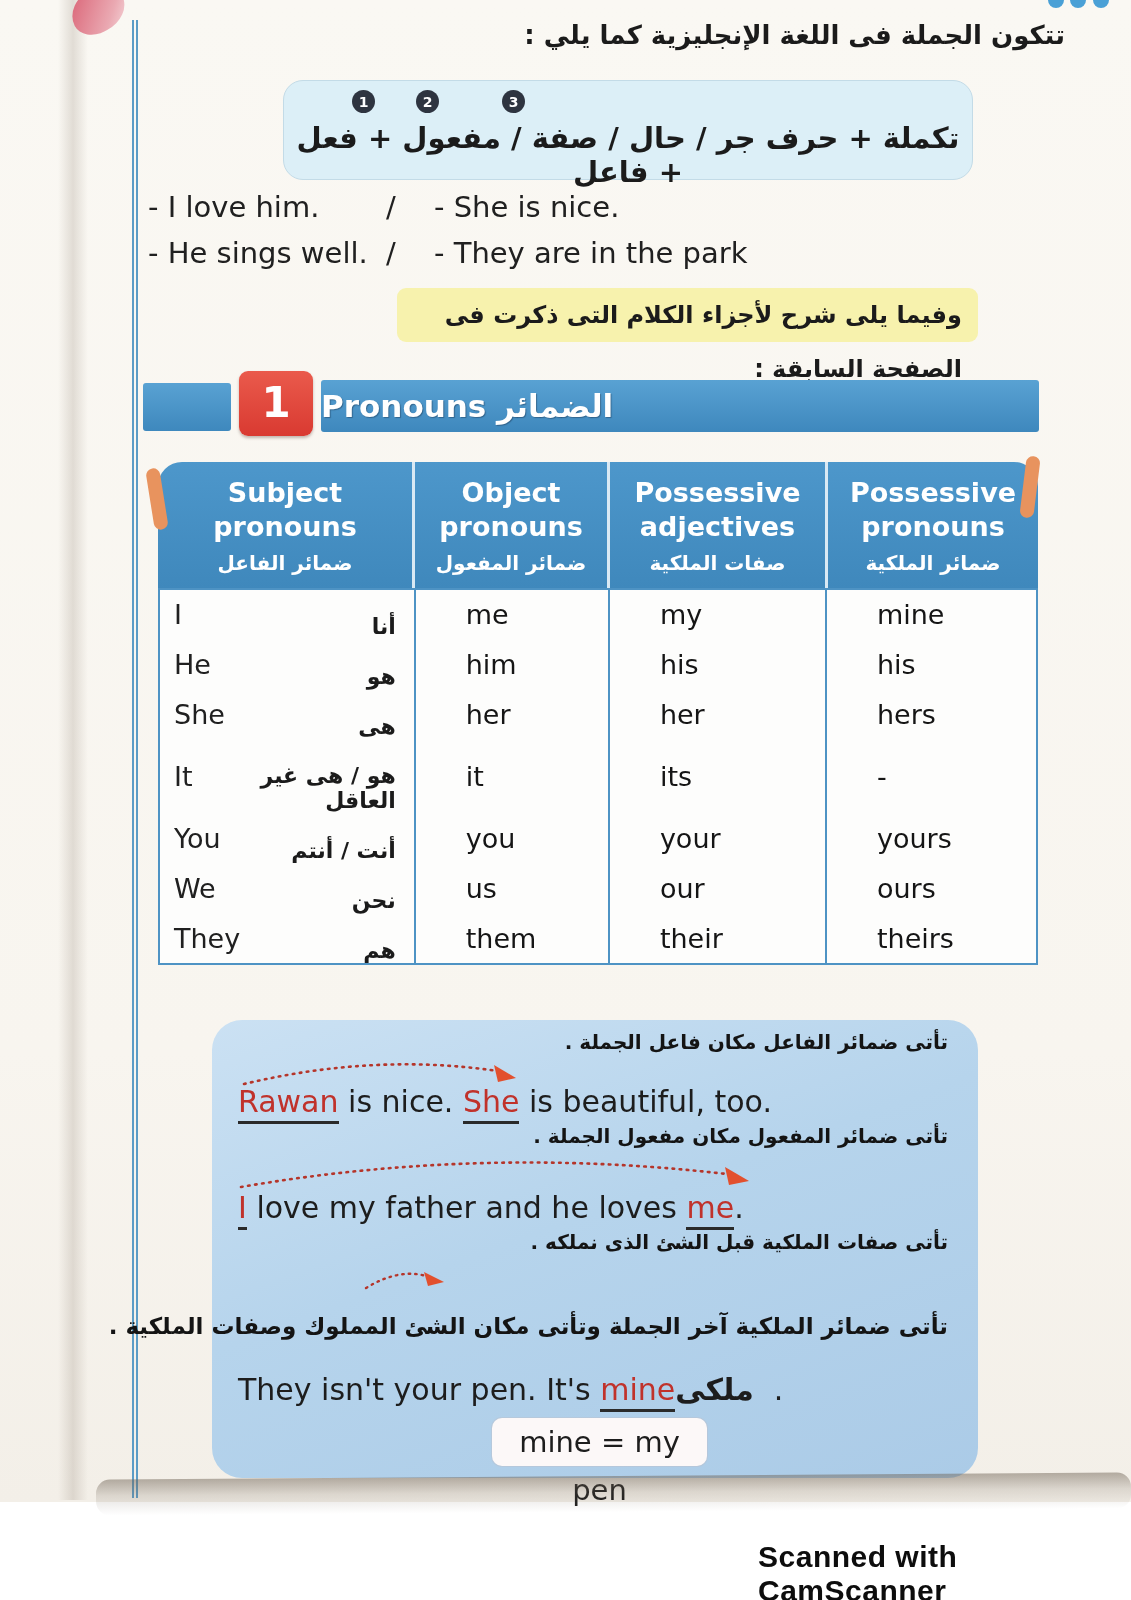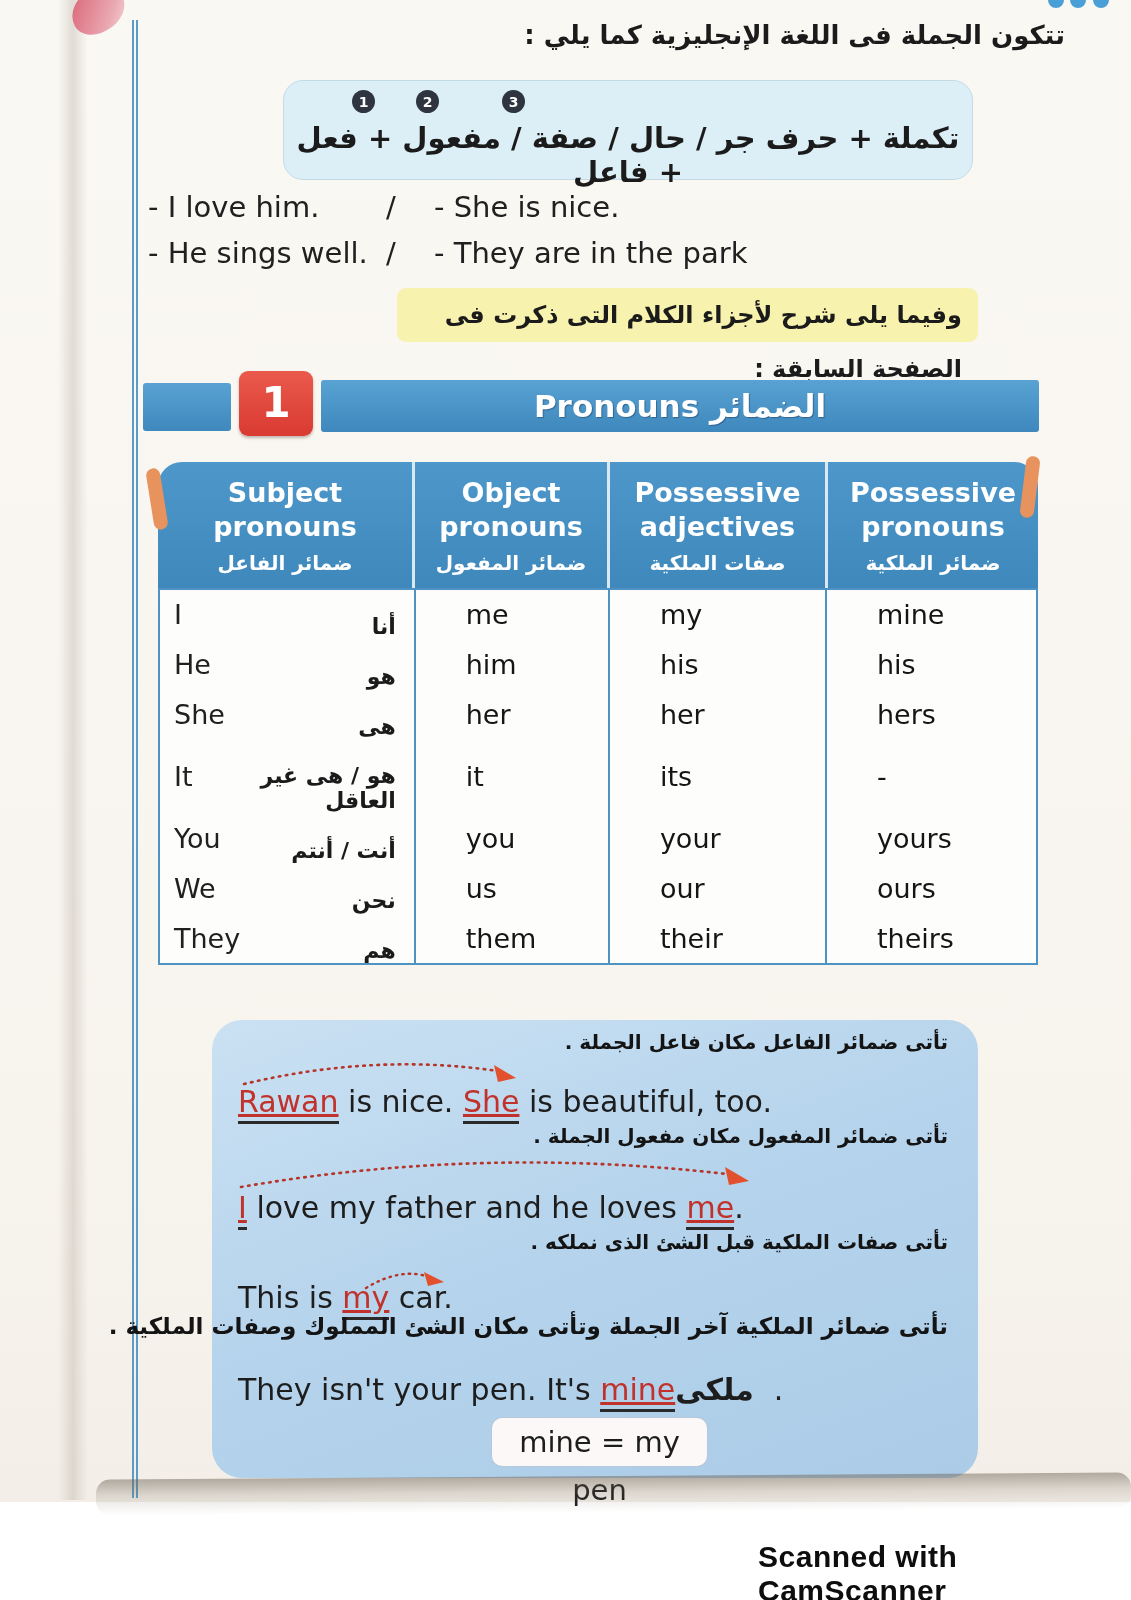--- a/index.html
+++ b/index.html
@@ -49,21 +49,21 @@
 
   
   .bar-stub { position:absolute; left:143px; top:383px; width:88px; height:48px;
     background:linear-gradient(180deg,#59a2d3,#3e88bd); border-radius:3px; }
   .badge { position:absolute; left:239px; top:371px; width:74px; height:65px;
     background:linear-gradient(180deg,#ea5a4c,#d93a31); border-radius:9px;
     color:#fff; font-size:42px; font-weight:bold; text-align:center; line-height:63px;
     box-shadow:0 2px 3px rgba(90,60,50,.35); }
   .bar { position:absolute; left:321px; top:380px; width:718px; height:52px;
     background:linear-gradient(180deg,#59a2d3,#3e88bd); border-radius:3px;
-    display:flex; align-items:center; justify-content:center; }
+    display:flex; align-items:center; }
   .bar-title { color:#fff; font-size:31px; font-weight:bold; text-shadow:1px 1px 1px rgba(30,60,90,.5); }
 
   
   .thead { position:absolute; left:158px; top:462px; width:880px; height:126px;
     display:flex; border-radius:24px 24px 0 0; overflow:hidden;
     background:linear-gradient(180deg,#4d97cb,#3f88bc); }
   .th { display:flex; flex-direction:column; align-items:center; justify-content:center;
     color:#fff; font-weight:bold; border-right:3px solid #d9e9f4; }
   .th:last-child { border-right:none; }
   .th .l1, .th .l2 { font-size:27px; line-height:34px; }
@@ -86,21 +86,21 @@
 
   
   .panel { position:absolute; left:212px; top:1020px; width:766px; height:458px;
     border-radius:30px; background:linear-gradient(160deg,#cbe1f3 0%,#b6d4ec 45%,#abcbe7 100%); }
   .p-ar { position:absolute; right:30px; font-size:20px; direction:rtl; font-weight:bold; color:#141414; white-space:nowrap; }
   .p-en { position:absolute; left:26px; font-size:30px; color:#1d1d1d; white-space:nowrap; }
   .a1 { top:10px; } .e1 { top:64px; }
   .a2 { top:104px; } .e2 { top:170px; }
   .a3 { top:210px; } .e3 { top:260px; }
   .a4 { top:293px; font-size:23px; } .e4 { top:352px; }
-  .rw { color:#c0322b; border-bottom:3px solid #2a2a2a; padding-bottom:2px;text-decoration:underline; }
+  .rw { color:#c0322b; border-bottom:3px solid #2a2a2a; padding-bottom:2px; }
   .ar-inline { font-weight:bold; direction:rtl; unicode-bidi:embed; }
   .arc { position:absolute; }
   .arc1 { left:26px; top:36px; }
   .arc2 { left:23px; top:133px; }
   .arc3 { left:150px; top:248px; }
   .eq { position:absolute; left:280px; top:398px; width:215px; height:48px;
     background:#fcf8f8; border-radius:10px; text-align:center; line-height:48px;
     font-size:29px; color:#1d1d1d; box-shadow:0 0 0 1px rgba(190,190,200,.4); }
 
   .watermark { position:absolute; left:758px; top:1540px; font-size:30px; font-weight:bold;
@@ -250,21 +250,20 @@
       <path d="M6 34 Q 250 -8 500 22" fill="none" stroke="#b5352a" stroke-width="2.6" stroke-dasharray="1.6 5.5" stroke-linecap="round"></path>
       <polygon points="514,28 490,14 494,32" fill="#e2502e"></polygon>
     </svg>
     <div class="p-en e2"><span class="rw">I</span><span> love my father and he loves </span><span class="rw">me</span><span>.</span></div>
 
     <div class="p-ar a3">تأتى صفات الملكية قبل الشئ الذى نملكه .</div>
     <svg class="arc arc3" width="90" height="22" viewBox="0 0 90 22">
       <path d="M4 20 Q 40 -2 70 10" fill="none" stroke="#b5352a" stroke-width="2.4" stroke-dasharray="1.5 5" stroke-linecap="round"></path>
       <polygon points="82,14 62,4 66,18" fill="#e2502e"></polygon>
     </svg>
-    <div class="p-en e3"><span>This is </span><span class="rw">my</span><span> car.</span></div>
 
     <div class="p-ar a4">تأتى ضمائر الملكية آخر الجملة وتأتى مكان الشئ المملوك وصفات الملكية .</div>
     <div class="p-en e4"><span>They isn't your pen. It's </span><span class="rw">mine</span><span class="ar-inline"> ملكى</span><span> .</span></div>
 
     <div class="eq">mine = my pen</div>
   </div>
 
   <div class="shadow-band"></div>
   <div class="watermark">Scanned with CamScanner</div>
 </div>

